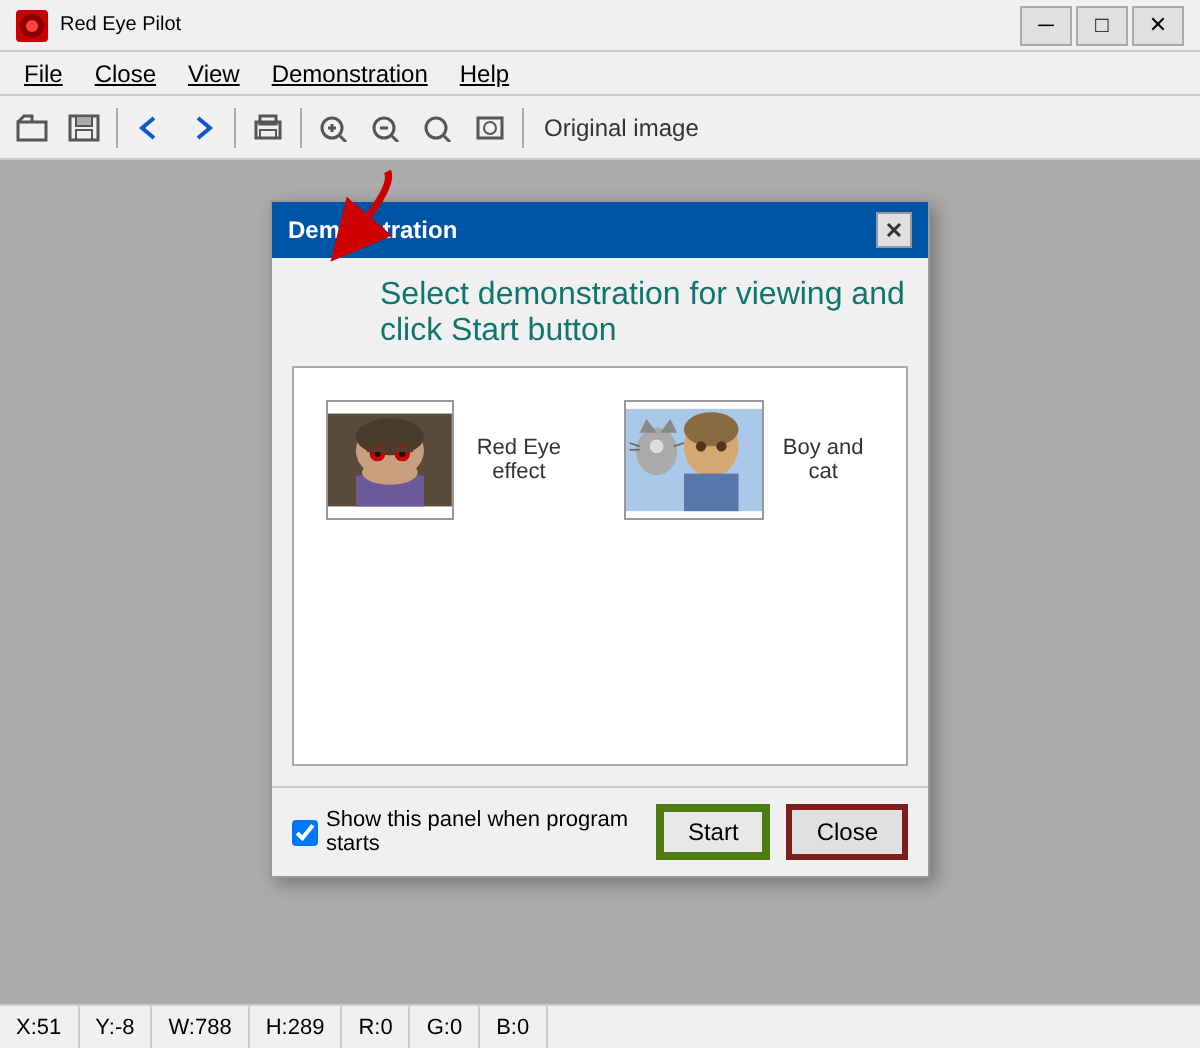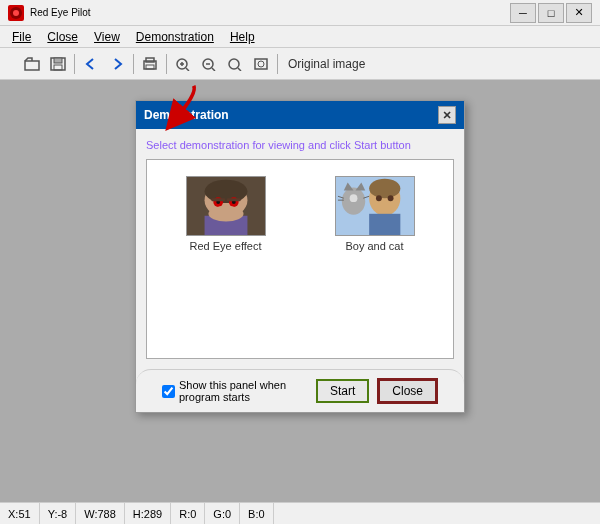--- a/index.html
+++ b/index.html
@@ -71,21 +71,21 @@
       font-size: 12px;
       text-decoration: underline;
     }
 
     
     .toolbar {
       background: #f0f0f0;
       height: 32px;
       display: flex;
       align-items: center;
-      padding: 0 20px;
+      padding: 0 4px;
       gap: 2px;
       border-bottom: 1px solid #ccc;
     }
     .toolbar-btn {
       width: 24px;
       height: 24px;
       border: 1px solid transparent;
       background: transparent;
       display: flex;
       align-items: center;
@@ -194,43 +194,43 @@
       justify-content: center;
       cursor: pointer;
       font-size: 11px;
       font-weight: bold;
     }
 
     .dialog-body {
       padding: 10px;
     }
     .dialog-instruction {
-      font-size: 11px;
-      color: #8b5cf6;
+      font-size: 16px;
+      color: #0f766e;
       margin-bottom: 8px;
+      margin-left: 44px;
     }
 
     
     .demo-list {
       background: white;
       border: 1px solid #aaa;
       height: 200px;
       overflow-y: scroll;
       padding: 8px;
       position: relative;
     }
     .demo-grid {
       display: grid;
       grid-template-columns: 1fr 1fr;
       gap: 16px;
       padding: 4px;
     }
     .demo-item {
       display: flex;
-      flex-direction: column;
       align-items: center;
       gap: 4px;
       cursor: pointer;
       padding: 4px;
     }
     .demo-thumb {
       width: 80px;
       height: 60px;
       border: 1px solid #999;
       overflow: hidden;
@@ -245,44 +245,42 @@
     }
 
     
     .demo-list::-webkit-scrollbar { width: 16px; }
     .demo-list::-webkit-scrollbar-track { background: #f0f0f0; border-left: 1px solid #ccc; }
     .demo-list::-webkit-scrollbar-thumb { background: #c0c0c0; border: 1px solid #999; }
 
     
     .dialog-footer {
       display: flex;
-      align-items: center;
-      padding: 8px 26px;
+      padding: 8px 10px;
       gap: 8px;
       border-top: 1px solid #ccc;
-      border-radius: 15px;
     }
     .checkbox-area {
       display: flex;
       align-items: center;
       gap: 4px;
       flex: 1;
       font-size: 11px;
     }
     .dialog-btn {
       padding: 3px 12px;
       background: #e0e0e0;
       border: 3px solid #7f1d1d;
       font-size: 12px;
       cursor: pointer;
       min-width: 50px;
     }
     .dialog-btn.primary {
       background: #e8e8e8;
-      border: 2px solid #4d7c0f;
+      border: 4px solid #4d7c0f;
     }
   </style>
 </head>
 <body>
 
 <div class="title-bar">
   <div class="title-bar-icon">
     <svg width="14" height="14" viewBox="0 0 14 14">
       <circle cx="7" cy="7" r="6" fill="#8B0000"></circle>
       <circle cx="7" cy="7" r="3" fill="#ff4444"></circle>

